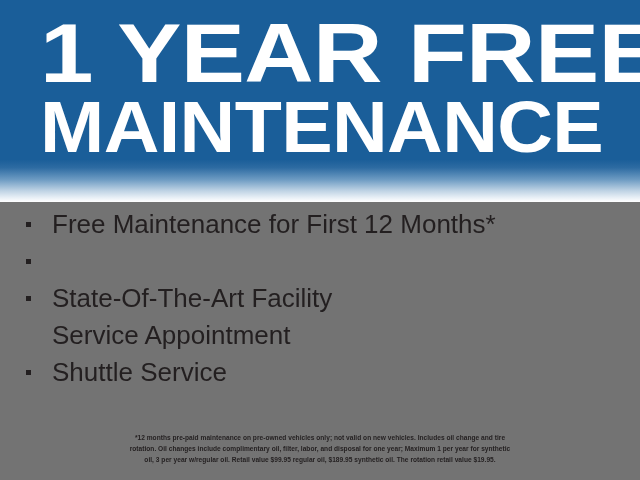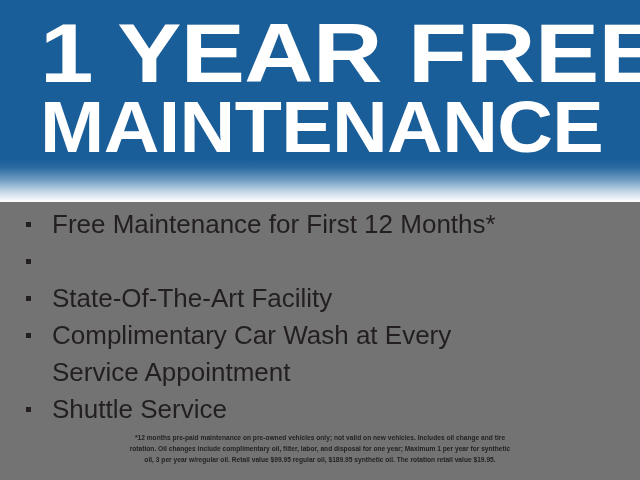--- a/index.html
+++ b/index.html
@@ -128,24 +128,20 @@
       <span class="marker"></span>
       <span>Free Maintenance for First 12 Months*</span>
     </li>
     <li class="benefit">
       <span class="marker"></span>
     </li>
     <li class="benefit">
       <span class="marker"></span>
       <span>State-Of-The-Art Facility</span>
     </li>
-    <li class="benefit">
-      <span class="marker"></span>
-      <span>Complimentary Car Wash at Every</span>
-    </li>
     <li class="benefit cont">
       
       <span>Service Appointment</span>
     </li>
     <li class="benefit">
       <span class="marker"></span>
       <span>Shuttle Service</span>
     </li>
   </ul>
 

